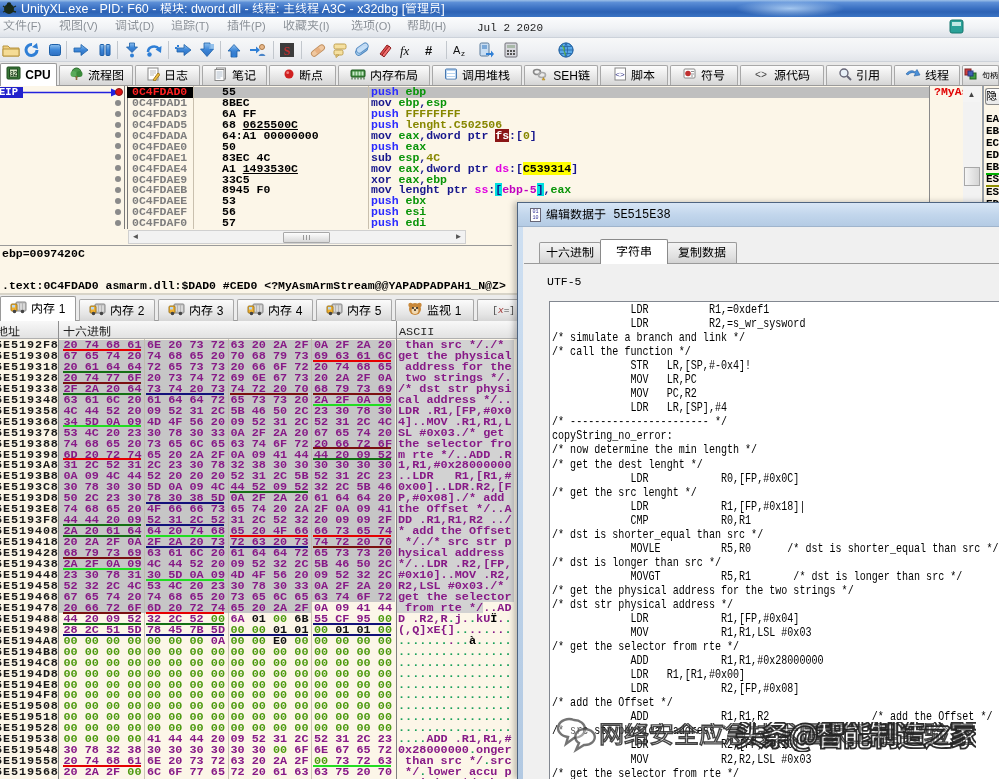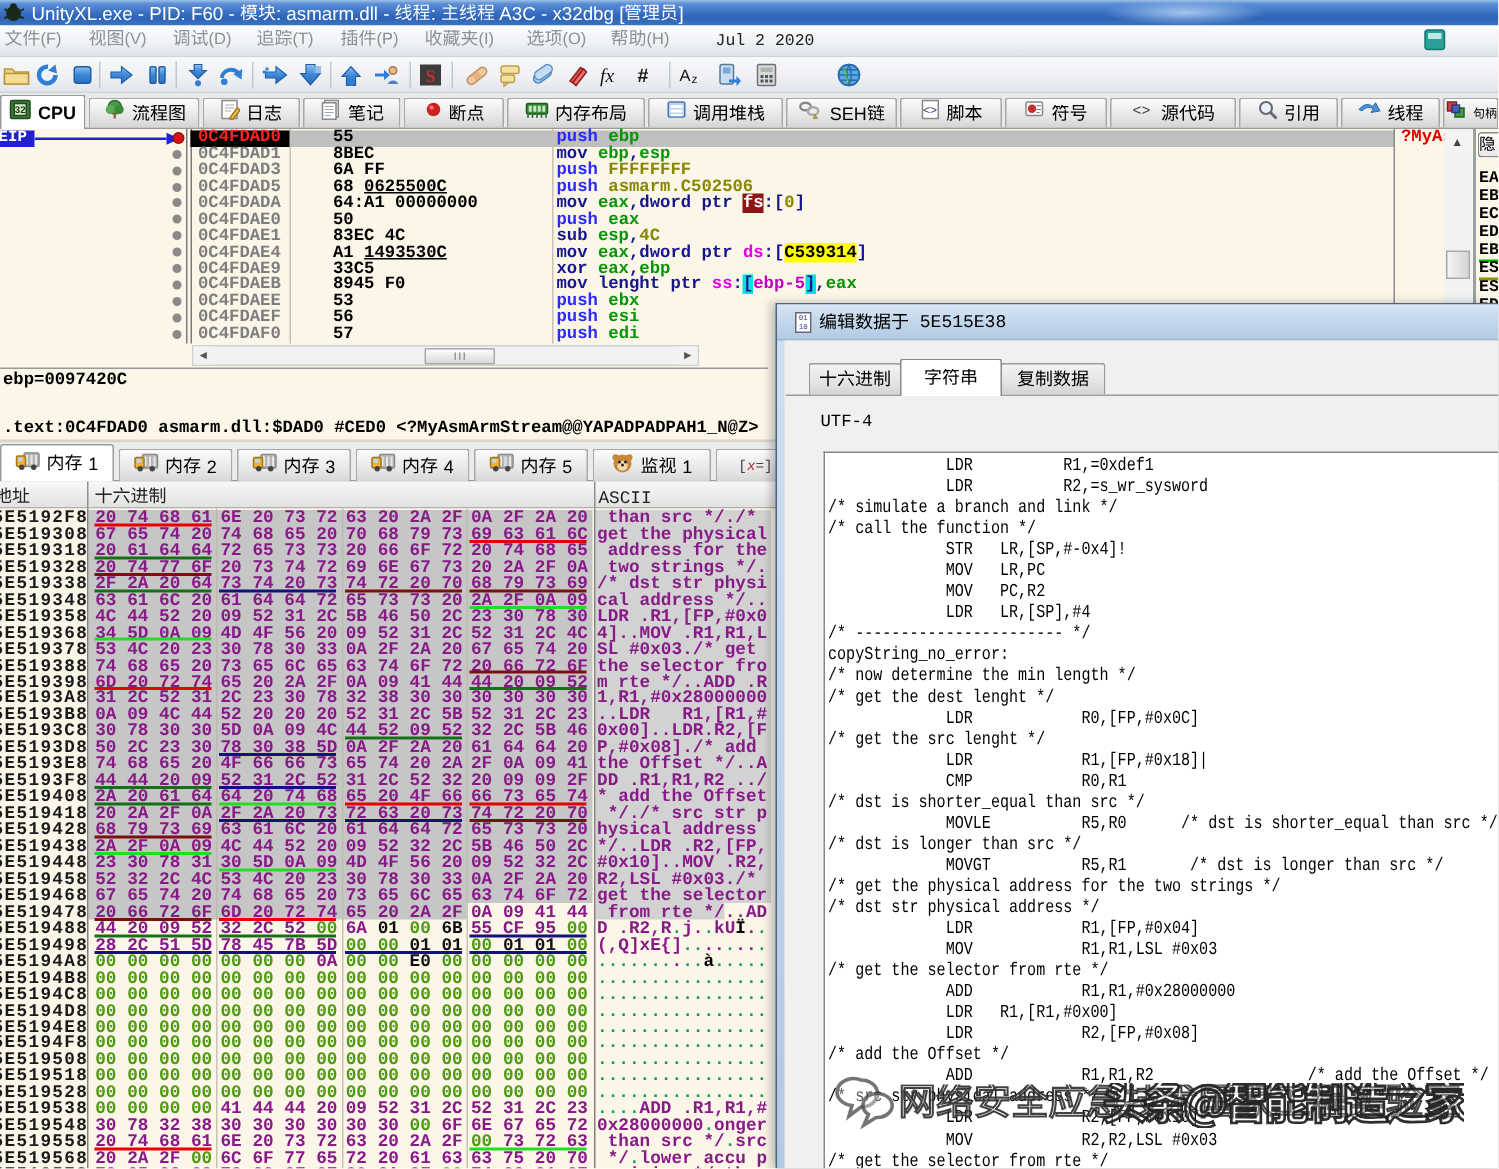--- a/index.html
+++ b/index.html
@@ -105,21 +105,21 @@
       <div class="abs" style="left:735px;top:0;width:110px;height:17px;background:radial-gradient(ellipse at center,rgba(190,220,250,.8),rgba(190,220,250,0) 70%);"></div>
     </div><svg class="abs" style="left:2px;top:1px" width="15" height="15" viewBox="0 0 15 15">
       <circle cx="7" cy="8" r="5" fill="#1a2a1a"></circle>
       <circle cx="7" cy="3.4" r="2.2" fill="#16261a"></circle>
       <path d="M1 5 L4 7 M14 5 L10 7 M1 11 L4 10 M14 11 L10 10" stroke="#1a2a1a" stroke-width="1.3"></path>
     </svg><div class="abs" style="left:21px;top:1px;height:16px;display:flex;align-items:center;font-size:12.5px;color:#fff;white-space:pre;"><span>UnityXL.exe - PID: F60 - </span><svg style="display:inline-block;vertical-align:0px" width="24.0" height="12" viewBox="0 -800 2000 1000">
         <g style="fill:#fff;">
           <use href="#g0" x="0"></use>
           <use href="#g1" x="1000"></use>
         </g>
-      </svg><span>: asmarm.dll - </span><svg style="display:inline-block;vertical-align:0px" width="24.0" height="12" viewBox="0 -800 2000 1000">
+      </svg><span>: dword.dll - </span><svg style="display:inline-block;vertical-align:0px" width="24.0" height="12" viewBox="0 -800 2000 1000">
         <g style="fill:#fff;">
           <use href="#g2" x="0"></use>
           <use href="#g3" x="1000"></use>
         </g>
       </svg><span>: </span><svg style="display:inline-block;vertical-align:0px" width="36.0" height="12" viewBox="0 -800 3000 1000">
         <g style="fill:#fff;">
           <use href="#g4" x="0"></use>
           <use href="#g2" x="1000"></use>
           <use href="#g3" x="2000"></use>
         </g>
@@ -403,21 +403,21 @@
 50
 83EC 4C
 A1 <span style="text-decoration:underline;">1493530C</span>
 33C5
 8945 F0
 53
 56
 57</div><div class="row13" style="left:371px;top:87.0px;"><span style="color:#2a2aff">push </span><span style="color:#089408">ebp</span>
 <span style="color:#16168c">mov </span><span style="color:#089408">ebp</span><span style="color:#16168c">,</span><span style="color:#089408">esp</span>
 <span style="color:#2a2aff">push </span><span style="color:#878700">FFFFFFFF</span>
-<span style="color:#2a2aff">push </span><span style="color:#878700">asmarm.C502506</span>
+<span style="color:#2a2aff">push </span><span style="color:#878700">lenght.C502506</span>
 <span style="color:#16168c">mov </span><span style="color:#089408">eax</span><span style="color:#16168c">,dword ptr </span><span style="color:#fff;background:#8b1616">fs</span><span style="color:#16168c">:[</span><span style="color:#878700">0</span><span style="color:#16168c">]</span>
 <span style="color:#2a2aff">push </span><span style="color:#089408">eax</span>
 <span style="color:#16168c">sub </span><span style="color:#089408">esp</span><span style="color:#16168c">,</span><span style="color:#878700">4C</span>
 <span style="color:#16168c">mov </span><span style="color:#089408">eax</span><span style="color:#16168c">,dword ptr </span><span style="color:#e100e1">ds</span><span style="color:#16168c">:[</span><span style="color:#000;background:#ffff00">C539314</span><span style="color:#16168c">]</span>
 <span style="color:#16168c">xor </span><span style="color:#089408">eax</span><span style="color:#16168c">,</span><span style="color:#089408">ebp</span>
 <span style="color:#16168c">mov </span><span style="color:#16168c">lenght ptr </span><span style="color:#e100e1">ss</span><span style="color:#16168c">:</span><span style="color:#16168c;background:#00e0e0">[</span><span style="color:#c000c0">ebp-5</span><span style="color:#16168c;background:#00e0e0">]</span><span style="color:#16168c">,</span><span style="color:#089408">eax</span>
 <span style="color:#2a2aff">push </span><span style="color:#089408">ebx</span>
 <span style="color:#2a2aff">push </span><span style="color:#089408">esi</span>
 <span style="color:#2a2aff">push </span><span style="color:#089408">edi</span></div><div class="row13" style="left:934px;top:87.0px;color:#e00000;">?MyAs</div><div class="abs" style="left:0;top:229px;width:982px;height:16px;background:#fcf6e8;"></div><div class="abs" style="left:128px;top:230px;width:338px;height:14px;background:#f2f2f2;border:1px solid #d0d0d0;"></div><div class="abs" style="left:129px;top:231px;width:13px;height:12px;background:#f2f2f2;color:#555;font-size:8px;line-height:12px;text-align:center;">◄</div><div class="abs" style="left:452px;top:231px;width:13px;height:12px;background:#f2f2f2;color:#555;font-size:8px;line-height:12px;text-align:center;">►</div><div class="abs" style="left:283px;top:231.5px;width:47px;height:11px;background:linear-gradient(180deg,#fdfdfd,#d8d8d8);border:1px solid #a8a8a8;border-radius:1px;">
       <div style="margin:2.5px auto 0;width:7px;height:5px;border-left:1px solid #999;border-right:1px solid #999;">
@@ -553,21 +553,21 @@
       </svg>
     </div><div class="abs" style="left:667px;top:242px;width:70px;height:21px;background:linear-gradient(180deg,#f4f4f4,#e0e0e0 70%,#d2d2d2);border:1px solid #9a9a9a;border-bottom:none;border-radius:2px 2px 0 0;z-index:2;display:flex;align-items:center;justify-content:center;">
       <svg style="display:inline-block;vertical-align:0px" width="48.0" height="12" viewBox="0 -800 4000 1000">
         <g style="fill:#000;">
           <use href="#g65" x="0"></use>
           <use href="#g57" x="1000"></use>
           <use href="#g60" x="2000"></use>
           <use href="#g61" x="3000"></use>
         </g>
       </svg>
-    </div><div class="abs" style="left:524px;top:263px;width:475px;height:1px;background:#9a9a9a;z-index:1;"></div><div class="abs mono" style="left:547px;top:275px;font-size:11.5px;color:#000;">UTF-4</div><div class="abs" style="left:549px;top:301px;width:450px;height:478px;background:#fff;border:1px solid #828790;border-right:none;border-bottom:none;overflow:hidden;">
+    </div><div class="abs" style="left:524px;top:263px;width:475px;height:1px;background:#9a9a9a;z-index:1;"></div><div class="abs mono" style="left:547px;top:275px;font-size:11.5px;color:#000;">UTF-5</div><div class="abs" style="left:549px;top:301px;width:450px;height:478px;background:#fff;border:1px solid #828790;border-right:none;border-bottom:none;overflow:hidden;">
       <pre style="font-family:'Liberation Mono',monospace;font-size:12.2px;line-height:14.05px;color:#000;margin:1px 0 0 2px;transform:scaleX(.825);transform-origin:0 0;width:542px;">             LDR          R1,=0xdef1
              LDR          R2,=s_wr_sysword
 /* simulate a branch and link */
 /* call the function */
              STR   LR,[SP,#-0x4]!
              MOV   LR,PC
              MOV   PC,R2
              LDR   LR,[SP],#4
 /* ----------------------- */
 copyString_no_error:

